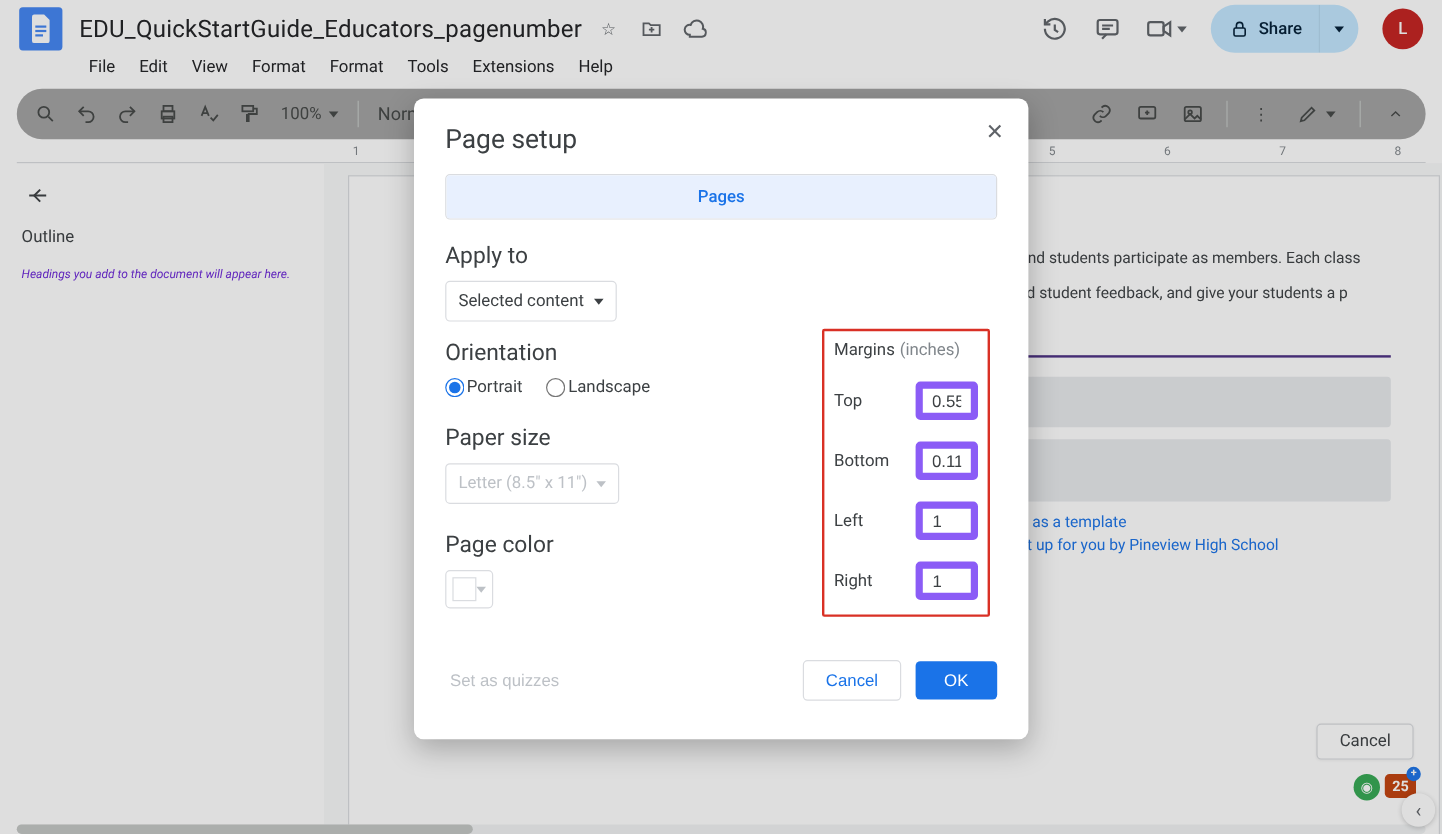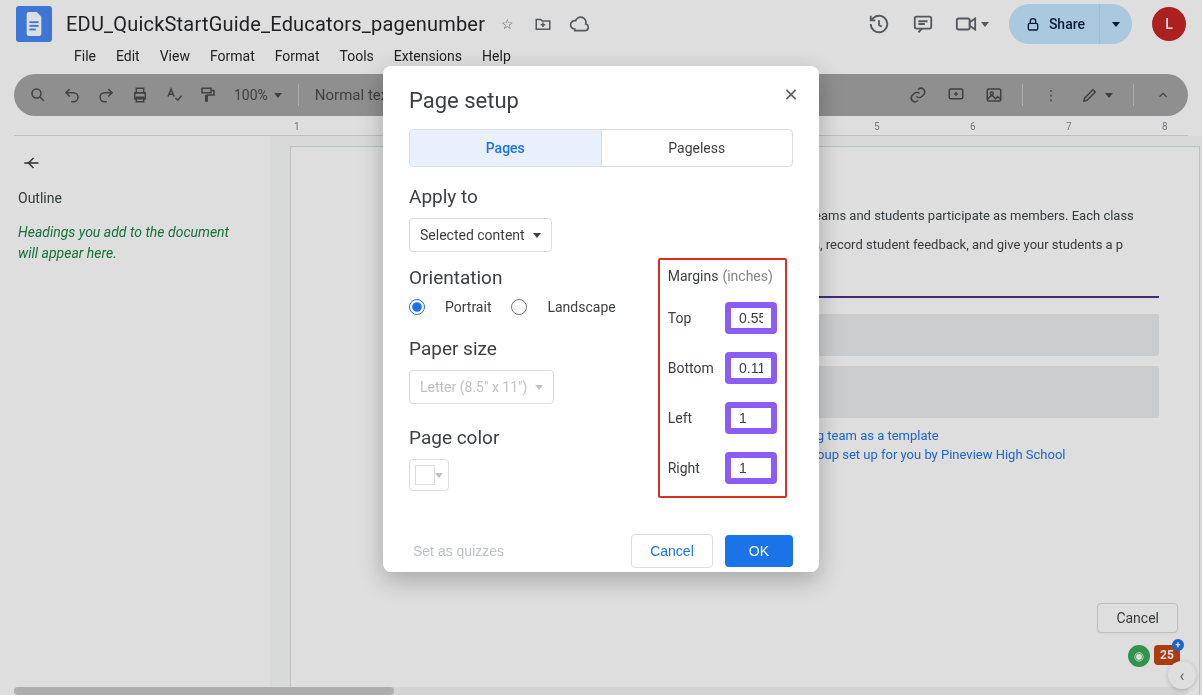--- a/index.html
+++ b/index.html
@@ -42,58 +42,58 @@
     position:absolute;
     left:0; right:0; top:50%;
     border-top:1px solid transparent;
   }
   .ruler-num { position:absolute; top:1px; }
   .ruler-marker { position:absolute; top:0; width:0; height:0; border-left:5px solid transparent; border-right:5px solid transparent; border-top:7px solid #4285f4; }
   .workspace { display:flex; height: calc(100% - 120px); }
   .outline-panel { width: 270px; padding: 14px 18px; color:#5f6368; }
   .outline-back { width:26px; height:26px; display:flex; align-items:center; justify-content:center; margin-bottom:14px; cursor:pointer; color:#3c4043;}
   .outline-title { font-weight:400; color:#3c4043; margin-bottom:16px; font-size:14px;}
-  .outline-hint { font-style:italic; color:#15803d; line-height:1.5; font-size:14px; }
+  .outline-hint { font-style:italic; color:#6d28d9; line-height:1.5; font-size:10px; }
   .canvas-area { flex:1; background:#f8f9fa; position:relative; overflow:hidden; padding: 10px 20px; }
   .page { background:#fff; border:1px solid #dadce0; width: 910px; min-height: 560px; margin: 0 auto; position:relative; padding: 30px 40px; }
   .page h3 { color:#4b2e83; font-size:18px; margin-bottom:8px; }
   .page h3 span.partial { margin-left: 420px; }
   .page p { font-size:13px; color:#3c4043; line-height:1.6; margin-bottom:8px; }
   .page .blockline { height: 2px; background:#4b2e83; margin: 12px 0 16px 0; }
   .page .grayblock { background:#e8eaed; border-radius:3px; height: 42px; margin-bottom:10px; }
   .page a { color:#1a73e8; text-decoration:none; }
   .page .linkline { font-size:13px; margin: 4px 0; color:#3c4043;}
   .bottom-cancel { position:absolute; right: 24px; bottom: 78px; background:#fff; border:1px solid #dadce0; border-radius:4px; padding: 6px 18px; font-size:14px; color:#3c4043; box-shadow: 0 1px 2px rgba(0,0,0,0.05); }
   .status-icons { position:absolute; right:22px; bottom:44px; display:flex; gap:4px; }
   .status-green { width:22px; height:22px; border-radius:50%; background:#34a853; display:flex; align-items:center; justify-content:center; color:#fff; font-size:12px;}
   .status-red { width:26px; height:20px; border-radius:4px; background:#c2410c; color:#fff; font-size:12px; display:flex; align-items:center; justify-content:center; position:relative; font-weight:bold;}
   .status-red::after { content:"+"; position:absolute; top:-6px; right:-4px; width:12px; height:12px; border-radius:50%; background:#1a73e8; color:#fff; font-size:9px; display:flex; align-items:center; justify-content:center;}
   .scrim { position:absolute; inset:0; background:rgba(32,33,36,0.15); }
-  .dialog { position:absolute; left:50%; top:66px; transform:translateX(-50%); width: 436px; background:#fff; border-radius:8px; box-shadow:0 8px 24px rgba(0,0,0,0.25); padding: 22px 26px 4px 26px; }
+  .dialog { position:absolute; left:50%; top:82px; transform:translateX(-50%); width: 512px; background:#fff; border-radius:8px; box-shadow:0 8px 24px rgba(0,0,0,0.25); padding: 22px 26px 32px 26px; }
   .dialog-title { font-size:22px; color:#3c4043; margin-bottom:16px; }
   .dialog-close { position:absolute; top:16px; right:16px; width:24px; height:24px; display:flex; align-items:center; justify-content:center; color:#5f6368; cursor:pointer; font-size:18px; }
   .tabstrip { display:flex; border:1px solid #dadce0; border-radius:4px; overflow:hidden; margin-bottom:18px; }
   .tabstrip .tab { flex:1; text-align:center; padding:10px 0; font-size:14px; cursor:pointer; }
   .tabstrip .tab.active { background:#e8f0fe; color:#1a73e8; font-weight:500; }
   .tabstrip .tab:not(.active) { color:#3c4043; }
   .tabstrip .tab + .tab { border-left:1px solid #dadce0; }
   .section-label { font-size:19px; color:#3c4043; margin: 8px 0 10px 0; }
   .select { display:inline-flex; align-items:center; gap:8px; border:1px solid #dadce0; border-radius:4px; padding:8px 10px; font-size:14px; cursor:pointer; color:#3c4043; }
   .select.disabled { color:#bdc1c6; pointer-events:none; }
   .caret-down { width:0; height:0; border-left:4px solid transparent; border-right:4px solid transparent; border-top:5px solid currentColor; }
   .cols { display:flex; gap: 48px; margin-top:6px; }
   .col-left { flex:1; }
   .col-right { width: 140px; border:2px solid #d93025; padding: 8px 8px 12px 8px; border-radius:2px; position:relative; left:-6px; }
   .margins-title { font-size:14px; color:#3c4043; }
   .inches { color:#80868b; font-size:14px; margin-left:4px; }
   .margin-row { display:flex; align-items:center; justify-content:space-between; margin-top:18px; }
   .margin-row label { font-size:14px; color:#3c4043; }
   .margin-row input { width:52px; height:32px; border:6px solid #8b5cf6; border-radius:4px; text-align:left; padding: 0 8px; font-size:14px; color:#3c4043; }
   .radios { display:flex; gap:20px; margin-top:6px; }
-  .radio { display:flex; align-items:flex-end; gap:20px; font-size:14px; cursor:pointer; }
+  .radio { display:flex; align-items:flex-end; gap:2px; font-size:14px; cursor:pointer; }
   .radio input { accent-color:#1a73e8; width:16px; height:16px;}
   .color-swatch { width:40px; height:32px; border:1px solid #dadce0; border-radius:4px; display:flex; align-items:center; cursor:pointer; }
   .color-swatch .sw { width:20px; height:20px; background:#fff; border:1px solid #dadce0; margin-left:5px;}
   .color-swatch .caret-down { margin-left:auto; margin-right:5px; color:#bdc1c6;}
   .dlg-buttons { display:flex; align-items:center; margin-top:36px; gap:12px; }
   .dlg-buttons .spacer { flex:1; }
   .btn-text { background:none; border:none; color:#bdc1c6; font-size:14px; padding:8px 4px; cursor:default; }
   .btn-ghost { background:#fff; border:1px solid #dadce0; border-radius:4px; color:#1a73e8; font-size:14px; padding:8px 18px; cursor:pointer; font-weight:500; }
   .btn-primary { background:#1a73e8; border:none; border-radius:4px; color:#fff; font-size:14px; padding:8px 24px; cursor:pointer; font-weight:500; }
   .explore-fab { position:absolute; right:6px; bottom:6px; width:28px; height:28px; border-radius:50%; background:#fff; box-shadow:0 1px 4px rgba(0,0,0,0.2); display:flex; align-items:center; justify-content:center; color:#5f6368; cursor:pointer; font-size:16px;}
@@ -311,21 +311,20 @@
   <div class="explore-fab">‹</div>
 
   <div class="scrim"></div>
 
   <div class="dialog">
     <div class="dialog-title">Page setup</div>
     <div class="dialog-close">✕</div>
 
     <div class="tabstrip">
       <div class="tab active">Pages</div>
-      <div class="tab">Pageless</div>
     </div>
 
     <div class="section-label">Apply to</div>
     <div class="select">
       <span>Selected content</span>
         <span class="caret-down"></span>
     </div>
 
     <div class="cols">
       <div class="col-left">

